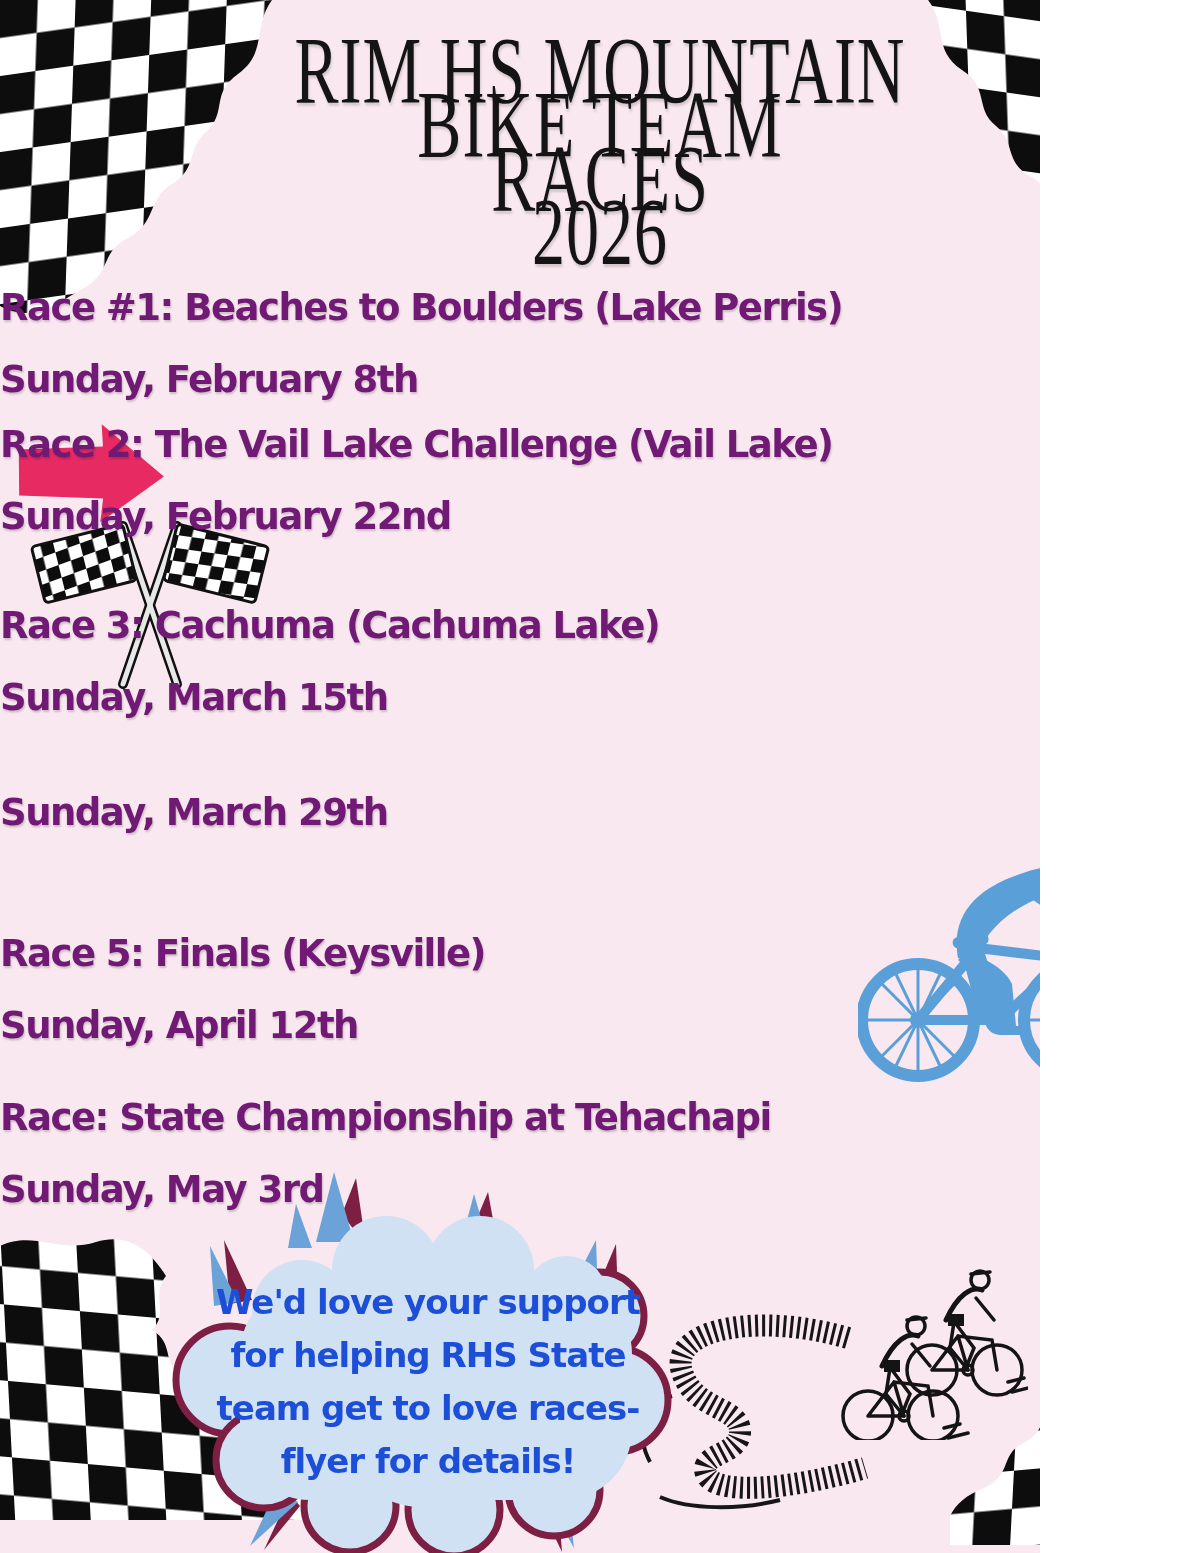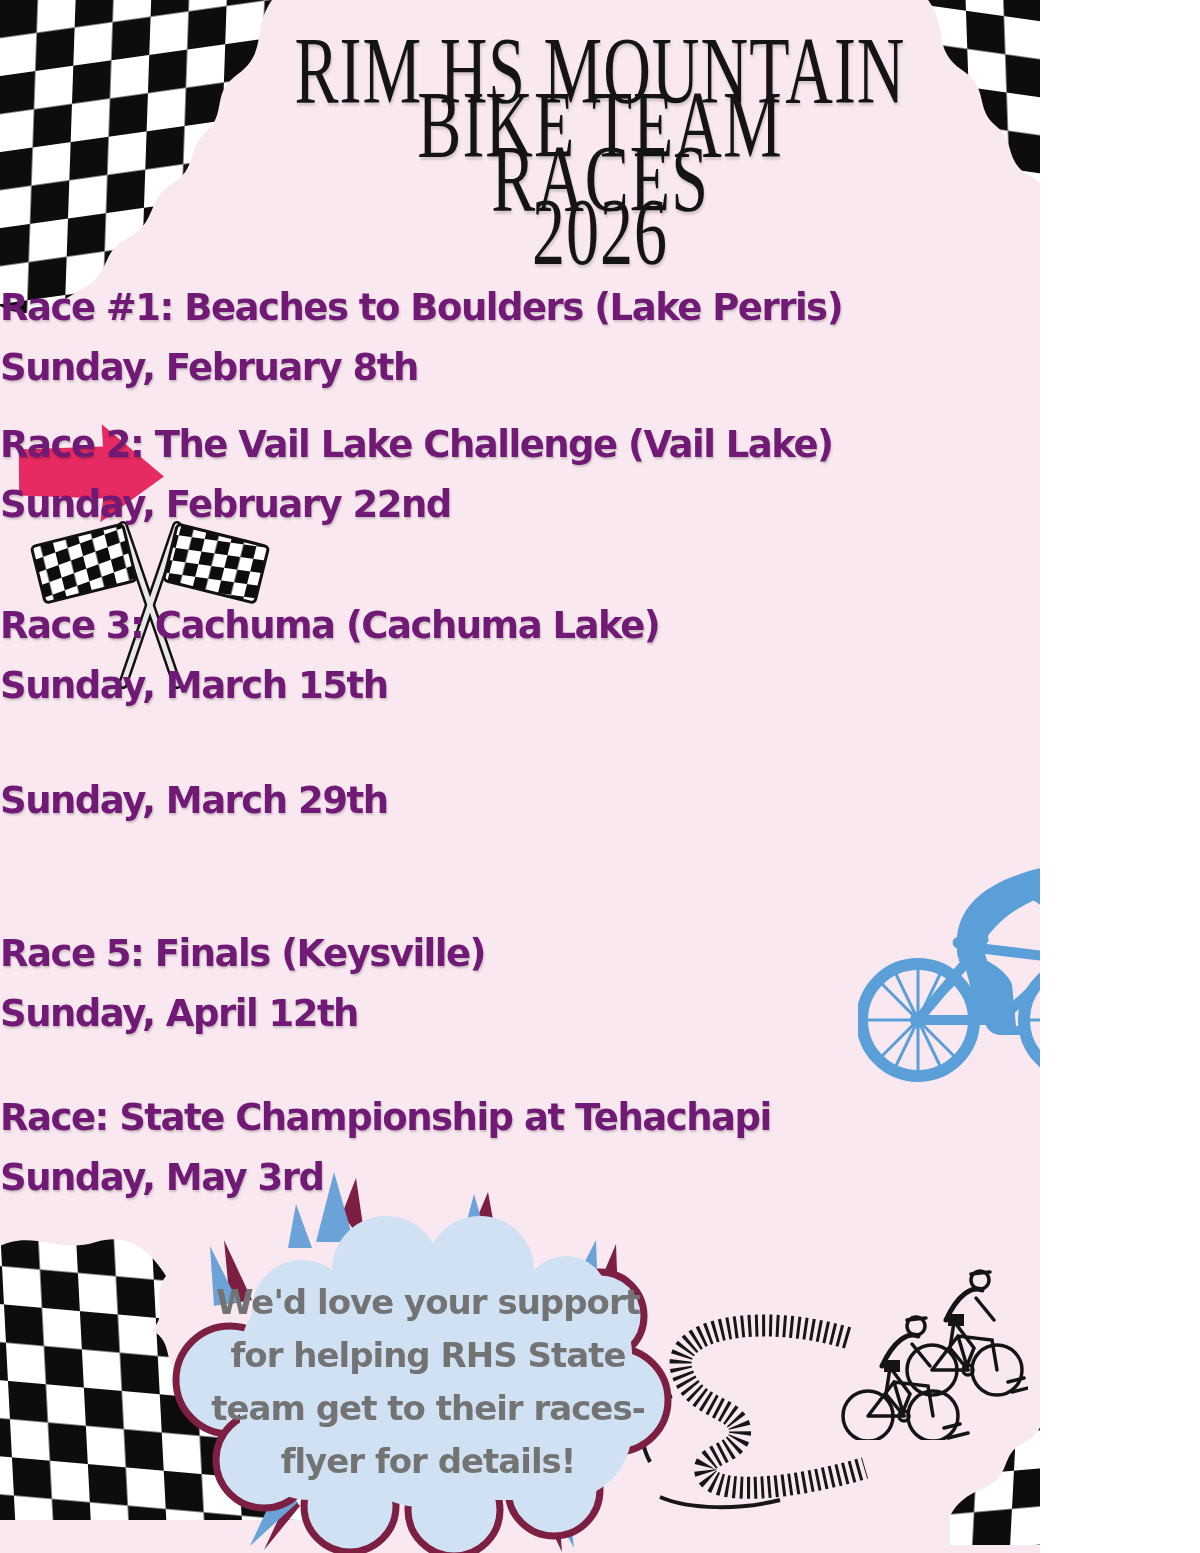--- a/index.html
+++ b/index.html
@@ -28,26 +28,26 @@
   
   .race{
     left:0;width:1200px;text-align:left;
     color:#701a75;
     font-weight:700;
     font-size:37px;
     letter-spacing:-1.5px;
     line-height:50px;
     text-shadow:1px 2px 2px rgba(0,0,0,0.18);
   }
-  .race .date{margin-top:10px;}
+  .race .date{margin-top:22px;}
   
   .note{
     left:198px;top:1276px;width:460px;
     text-align:center;
-    color:#737373;
+    color:#1d4ed8;
     font-weight:700;
     font-size:34px;
     letter-spacing:-1px;
     line-height:53px;
     z-index:6;
   }
   svg{display:block;}
   .z1{z-index:1}.z2{z-index:2}.z3{z-index:3}.z5{z-index:5}
 </style>
 </head>
@@ -273,17 +273,17 @@
       <circle cx="312" cy="122" r="54"></circle>
       <circle cx="398" cy="150" r="42"></circle>
       <rect x="72" y="136" width="392" height="216" rx="70"></rect>
       <circle cx="262" cy="242" r="118"></circle>
     </g>
   </svg>
 
   <div class="abs note">
     <div>We'd love your support</div>
     <div>for helping RHS State</div>
-    <div>team get to their races-</div>
+    <div>team get to love races-</div>
     <div>flyer for details!</div>
   </div>
 
 </div>
 
 </body></html>

